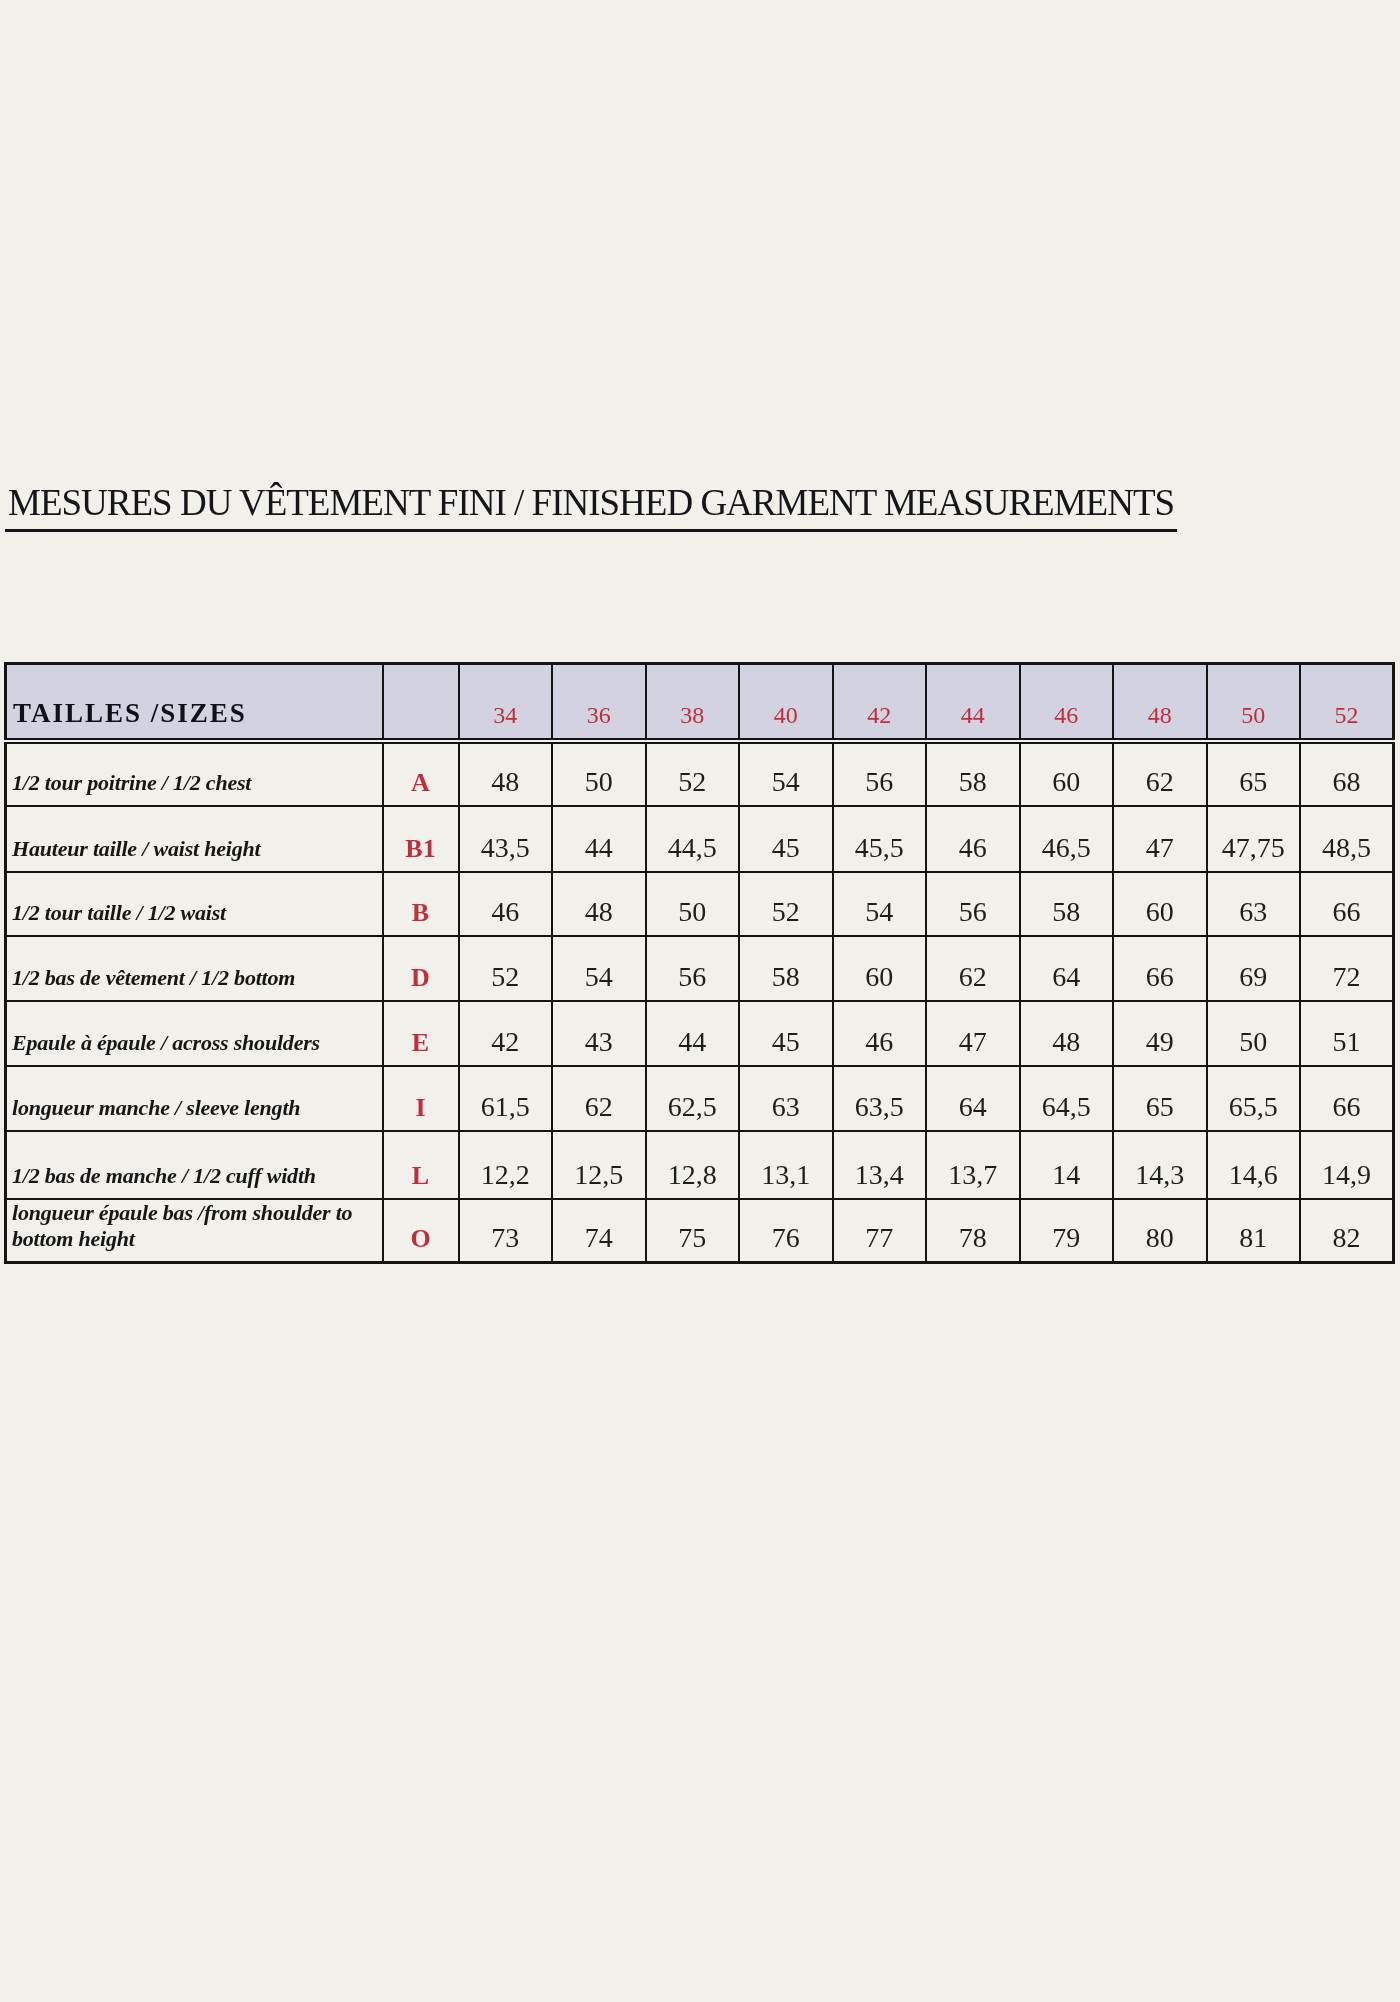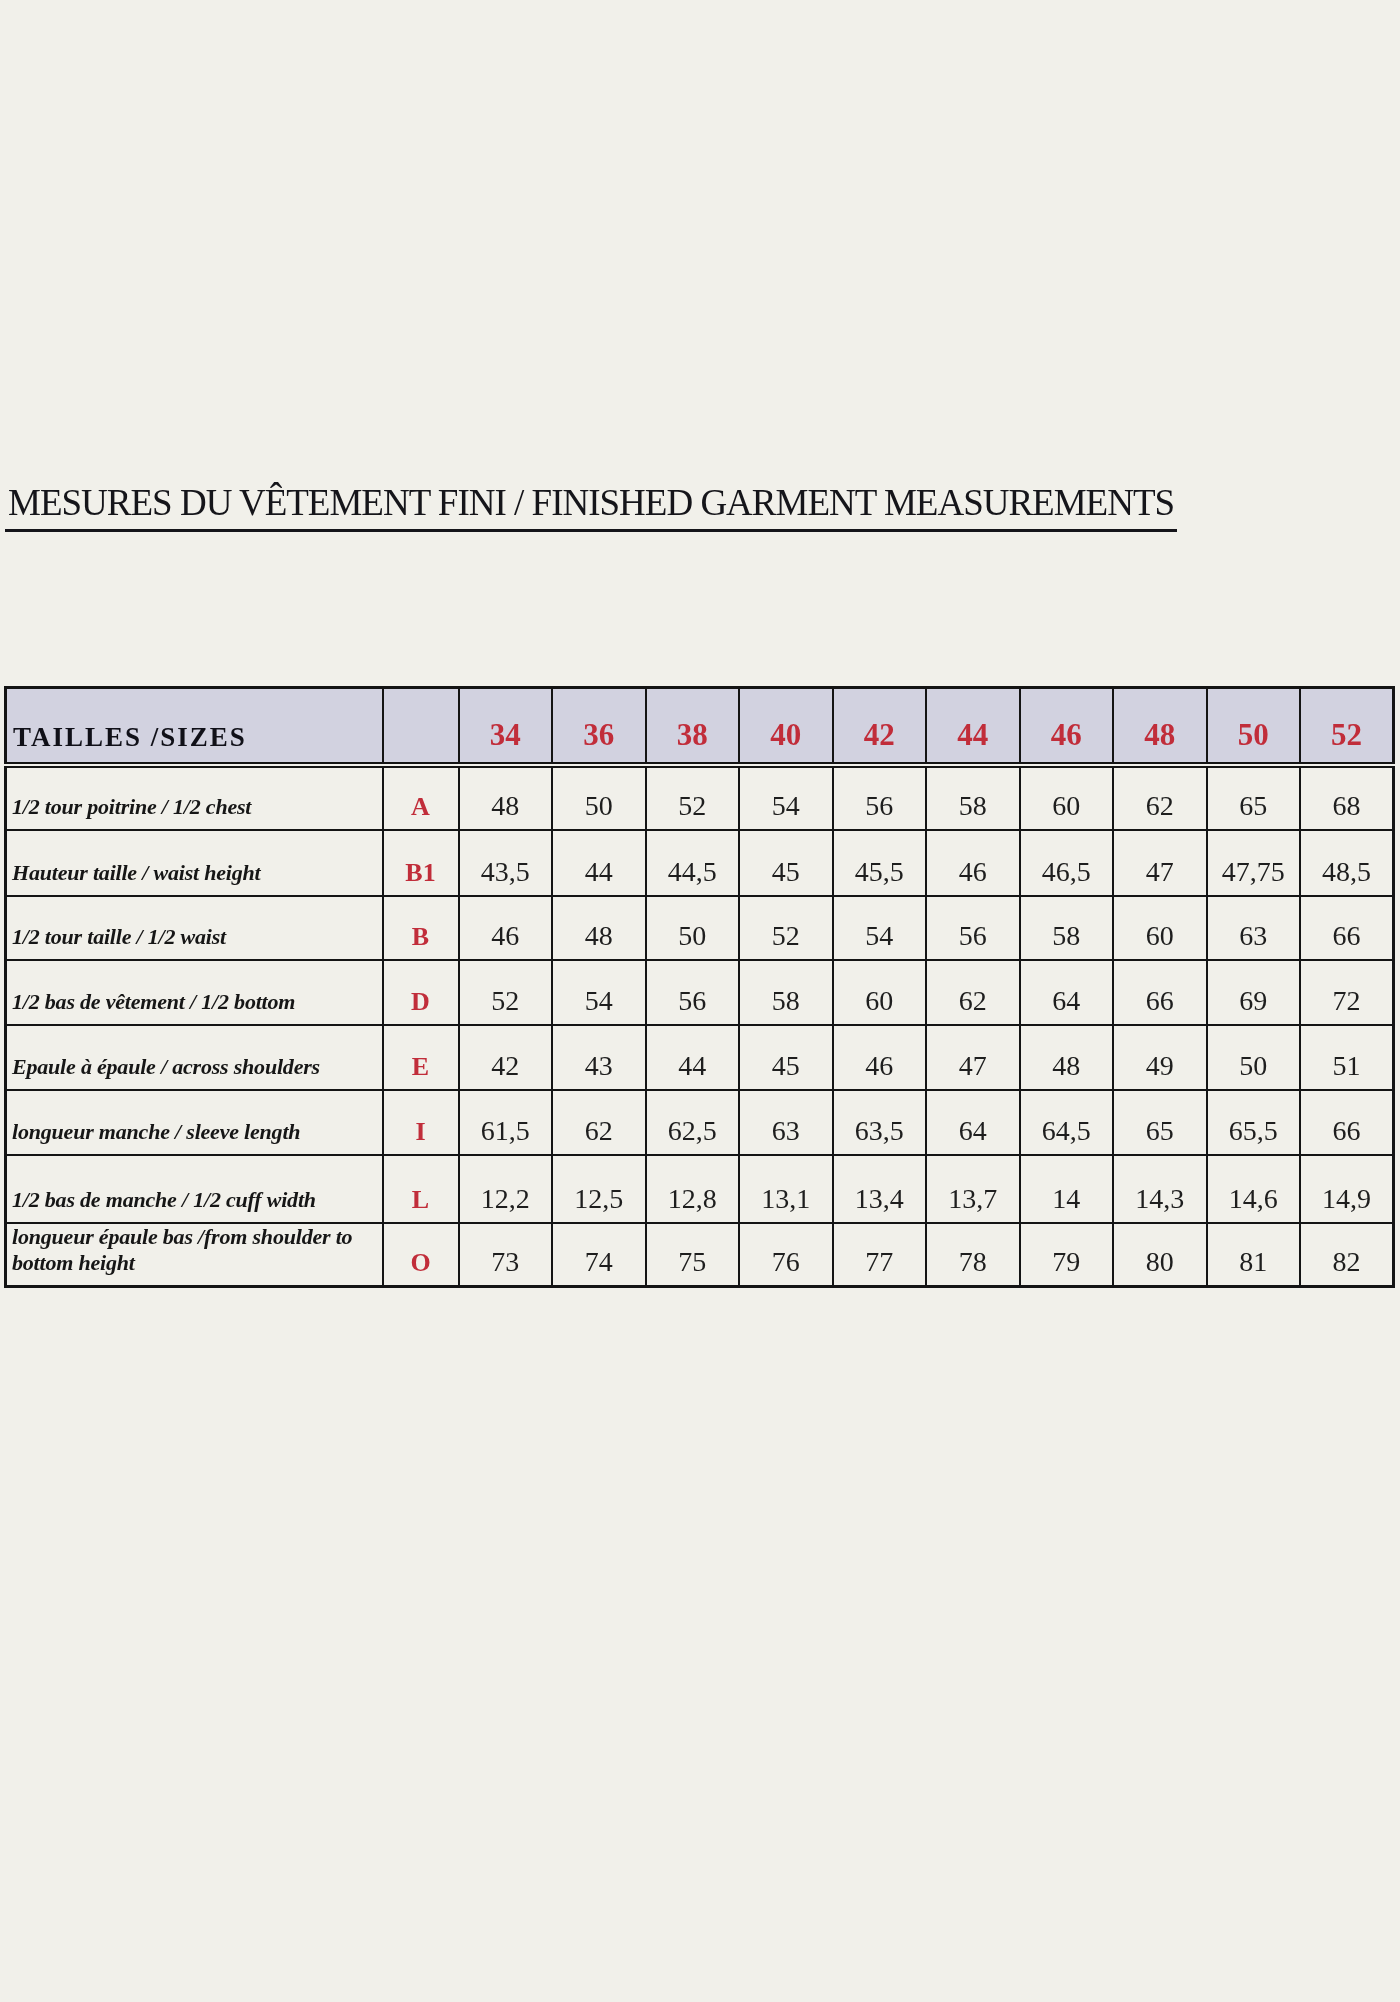--- a/index.html
+++ b/index.html
@@ -29,21 +29,21 @@
     color: #15151a;
   }
   .title .underlined {
     display: inline-block;
     border-bottom: 3px solid #15151a;
     padding: 0 3px 5px 3px;
     white-space: nowrap;
   }
   table.size-chart {
     position: absolute;
-    top: 686px; left: 4px;
+    top: 662px; left: 4px;
     width: 1391px;
     border-collapse: collapse;
     table-layout: fixed;
     border: 3px solid var(--line);
   }
   .size-chart th, .size-chart td {
     border: 2px solid var(--line);
     vertical-align: bottom;
     padding: 0 3px 7px 3px;
     overflow: hidden;
@@ -57,22 +57,22 @@
   .h-label {
     text-align: left;
     font-weight: bold;
     font-size: 27px;
     letter-spacing: 2px;
     padding-left: 6px !important;
     color: #101018;
   }
   .h-size {
     color: var(--accent-red);
-    font-weight: bold;
-    font-size: 31px;
+    font-weight: normal;
+    font-size: 24px;
     text-align: center;
   }
   .lbl {
     font-style: italic;
     font-weight: bold;
     font-size: 22px;
     text-align: left;
     padding-left: 5px !important;
     padding-bottom: 8px !important;
     line-height: 1.22;

